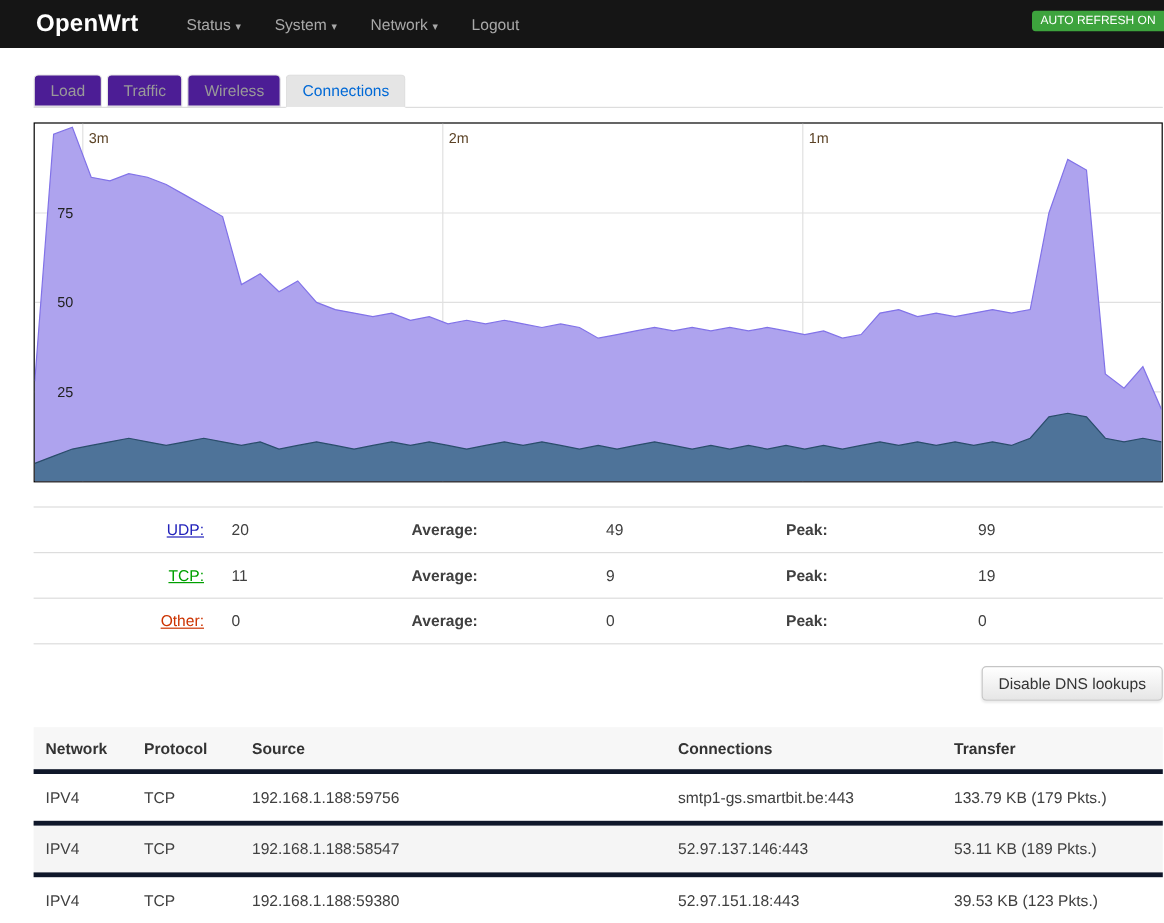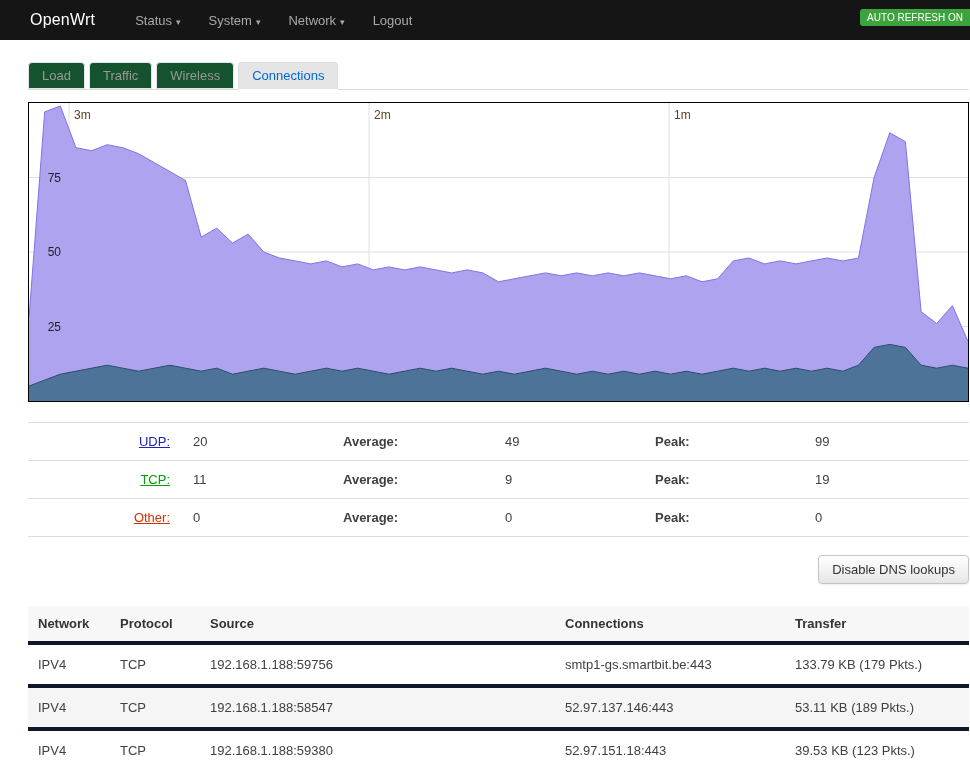--- a/index.html
+++ b/index.html
@@ -1,31 +1,31 @@
 <!DOCTYPE html>
 <html><head>
 <meta charset="utf-8">
 <style>
   * { box-sizing: border-box; }
   html,body { margin:0; padding:0; background:#fff; }
   body { font-family:"Liberation Sans", sans-serif; font-size:13px; color:#404040; width:970px; }
 
   
   .navbar { position:relative; height:40px; background:#151515; display:flex; align-items:center; padding-left:30px; }
-  .brand { color:#fff; font-size:16px; font-weight:normal; margin-right:40px; letter-spacing:0.2px; }
+  .brand { color:#fff; font-size:20px; font-weight:bold; margin-right:40px; letter-spacing:0.2px; }
   .nav-item { color:#a9a9a9; margin-right:28px; cursor:pointer; }
   .nav-item .caret { font-size:9px; margin-left:4px; color:#a9a9a9; }
   .badge-autorefresh { position:absolute; right:0; top:9px; background:#3da33d; color:#fff;
       font-size:10px; font-weight:normal; padding:3px 7px; border-radius:3px 0 0 3px; cursor:pointer; }
 
   .container { margin-left:28px; width:941px; }
 
   
   .tabs { display:flex; gap:4px; padding-top:22px; border-bottom:1px solid #ddd; }
-  .tab { padding:5px 13px; border:1px solid #e5e5e5; border-radius:4px 4px 0 0; background:#14532d;
+  .tab { padding:5px 13px; border:1px solid #e5e5e5; border-radius:4px 4px 0 0; background:#4c1d95;
       color:#999; cursor:pointer; }
   .tab.active { background:#e5e5e5; border-color:#ddd; border-bottom:1px solid #fff; margin-bottom:-1px; color:#0069d6; }
 
   
   .chart-box { margin-top:12px; border:1px solid #000; height:300px; }
   .chart-box svg { display:block; width:100%; height:100%; }
   .chart-caption { text-align:right; font-size:12px; color:#404040; padding:3px 1px; }
 
   
   .stats { margin-top:20px; border-top:1px solid #ddd; }

